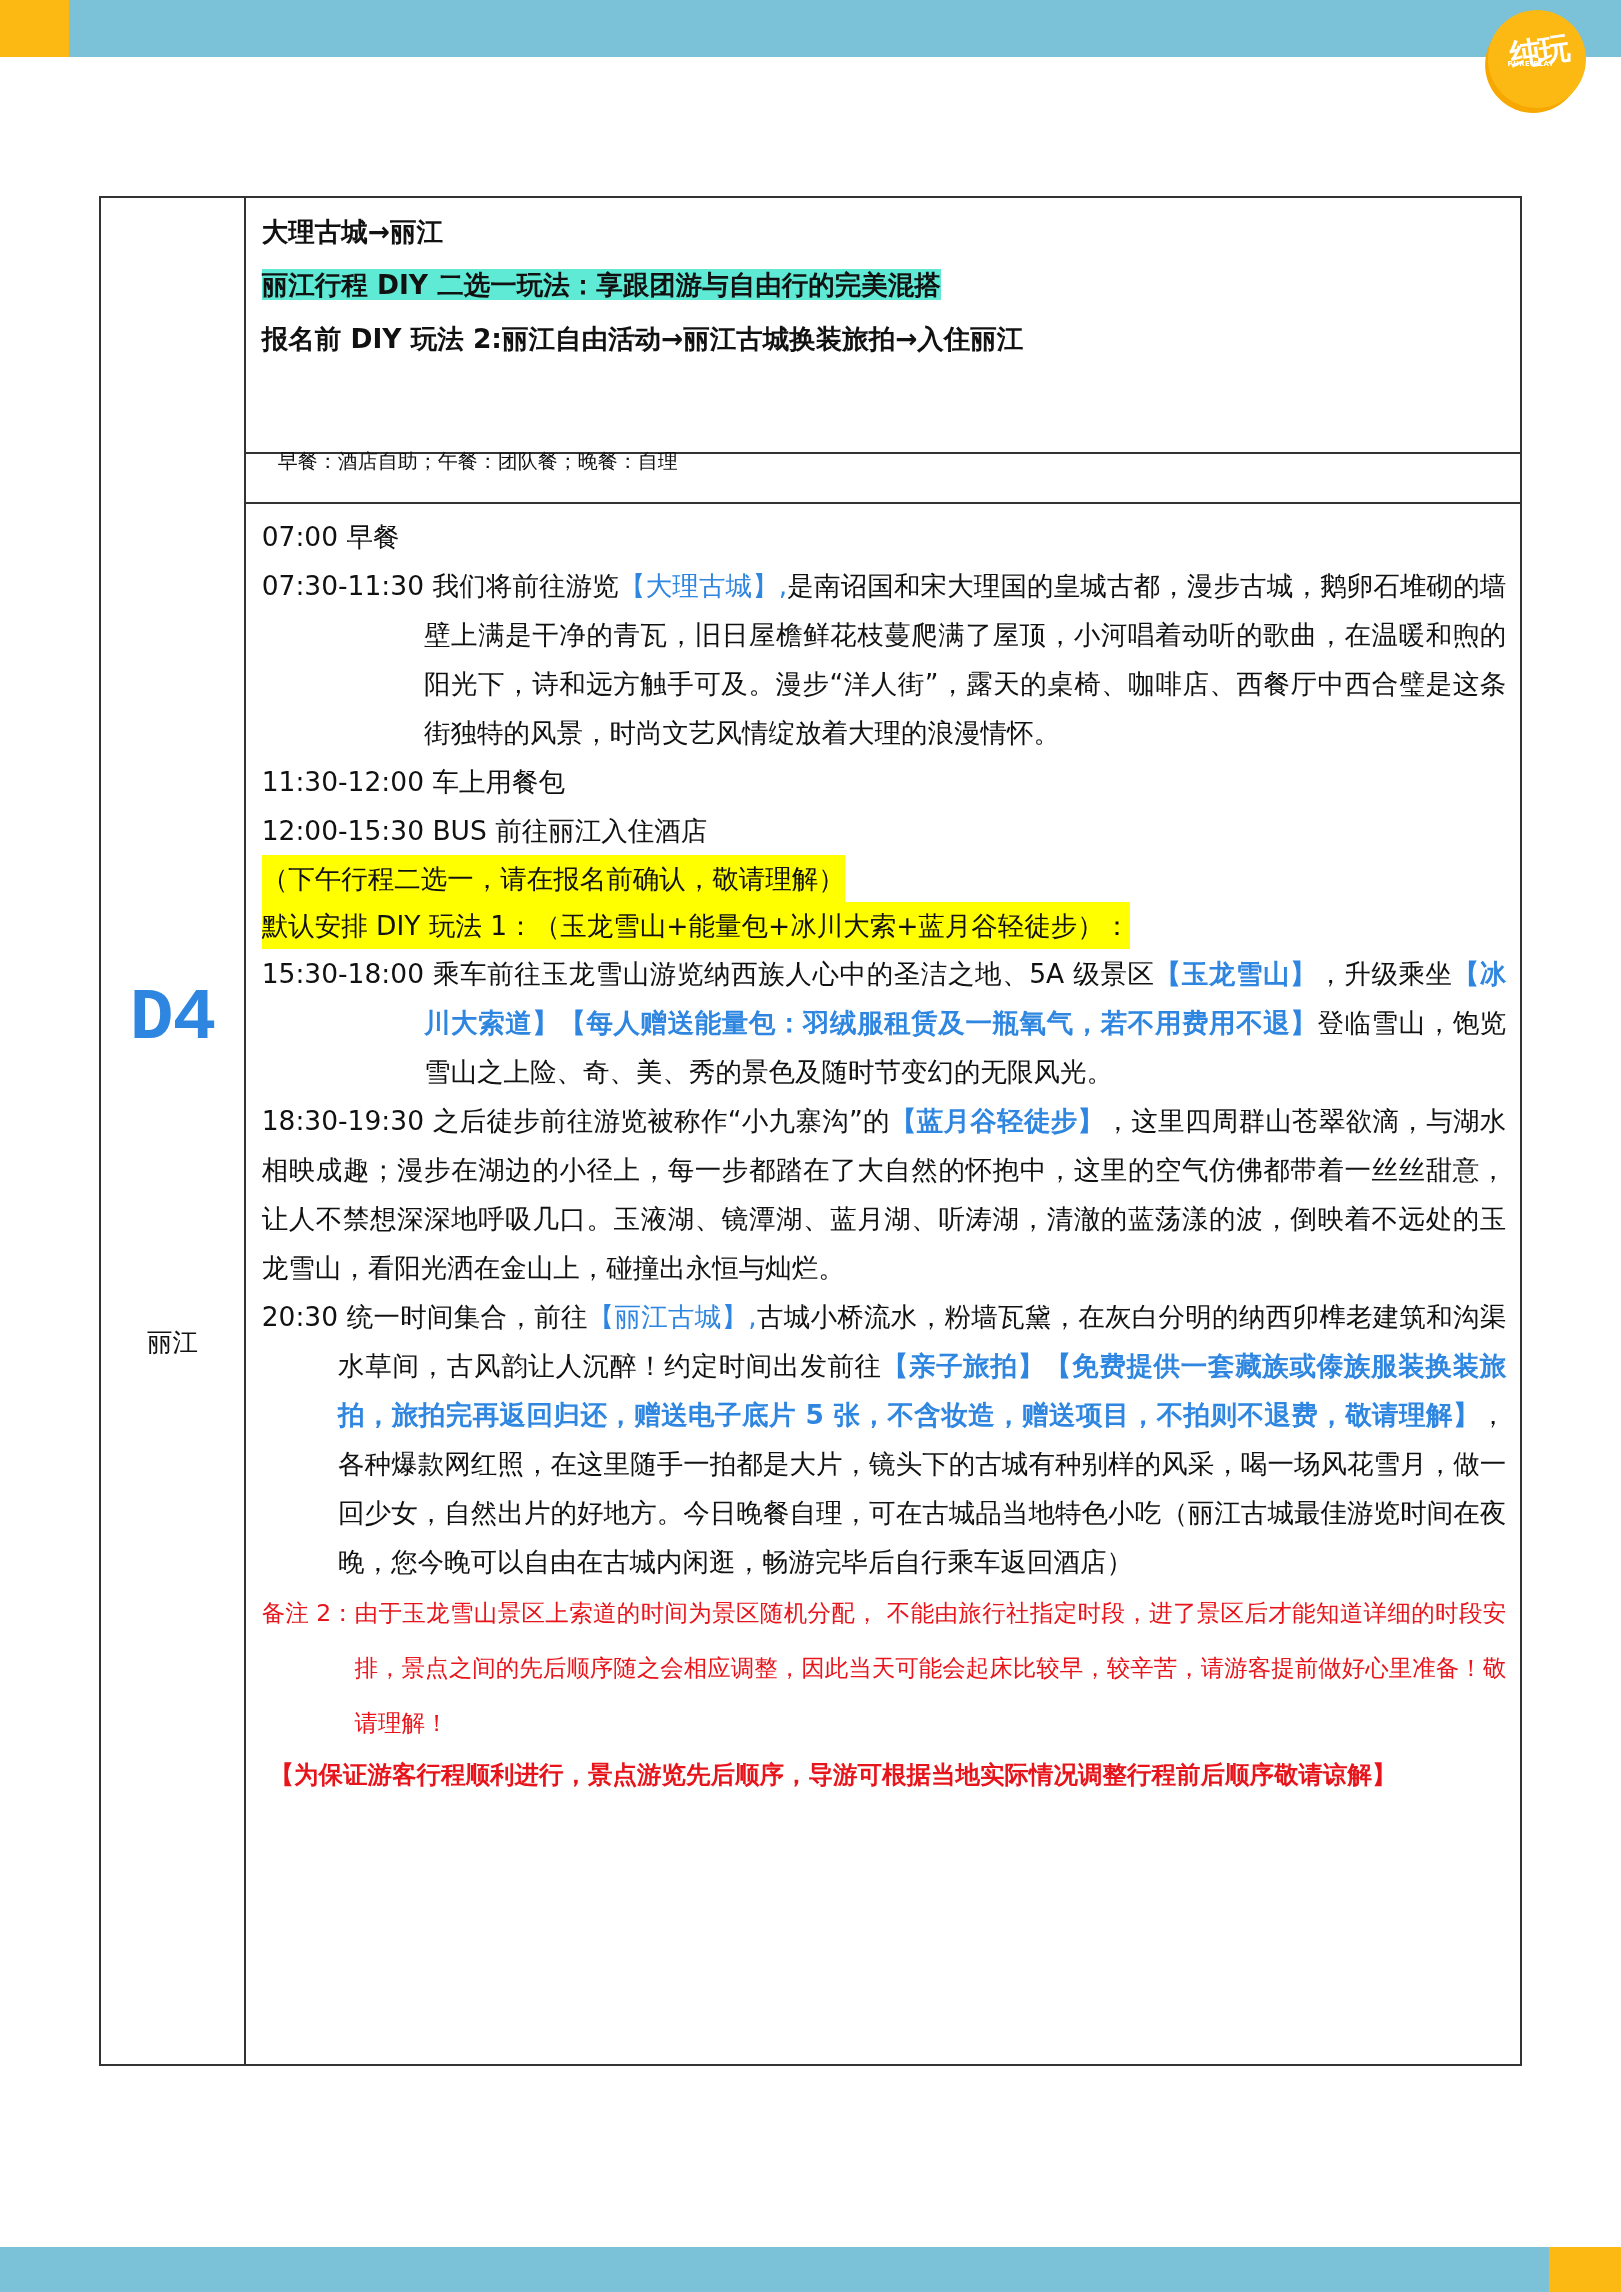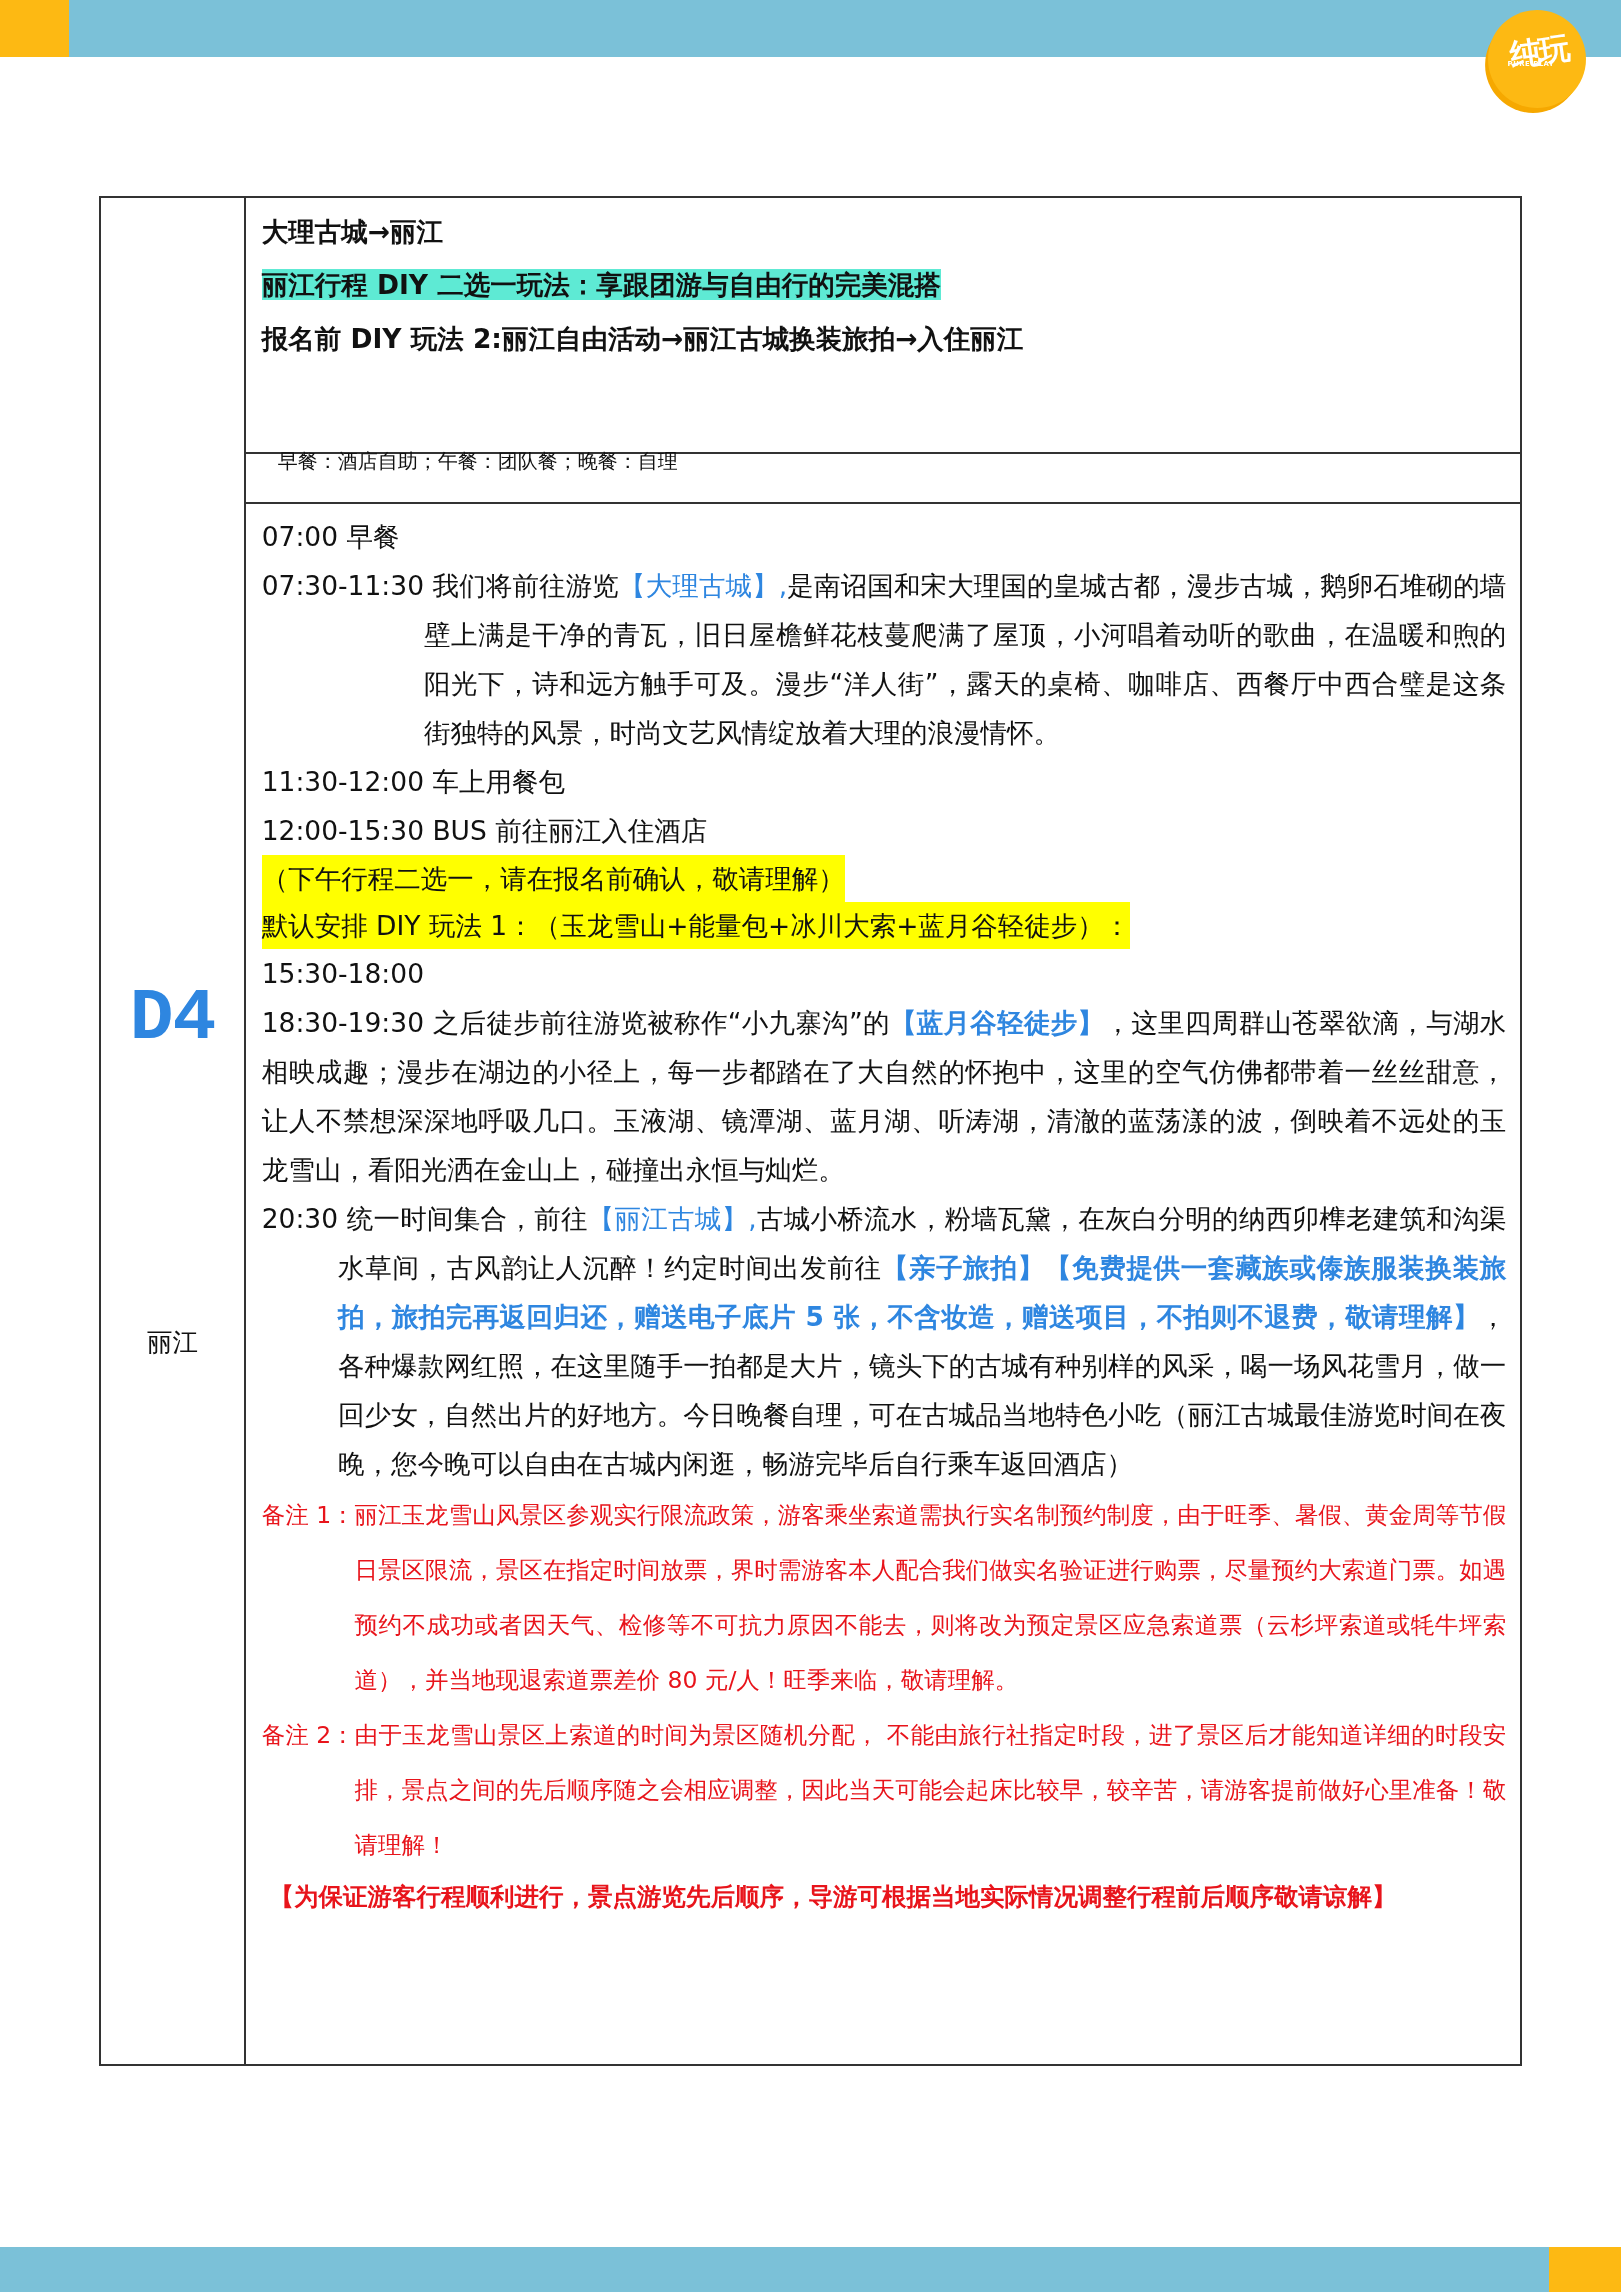--- a/index.html
+++ b/index.html
@@ -114,36 +114,33 @@
       </div>
 
       <div class="line">11:30-12:00  车上用餐包</div>
       <div class="line">12:00-15:30 BUS 前往丽江入住酒店</div>
 
       <div><span class="hl-line">（下午行程二选一，请在报名前确认，敬请理解）</span></div>
       <div><span class="hl-line">默认安排 DIY 玩法 1：（玉龙雪山+能量包+冰川大索+蓝月谷轻徒步）：</span></div>
 
       <div class="entry">
         <span class="time">15:30-18:00</span>
+        <span class="desc">&nbsp;<span>乘车前往玉龙雪山游览纳西族人心中的圣洁之地、5A 级景区</span><span class="blue-b">【玉龙雪山】</span><span>，升级乘坐</span><span class="blue-b">【冰川大索道】【每人赠送能量包：羽绒服租赁及一瓶氧气，若不用费用不退】</span><span>登临雪山，饱览雪山之上险、奇、美、秀的景色及随时节变幻的无限风光。</span></span>
       </div>
 
       <div class="entry wrap-full">
         <span class="time">18:30-19:30</span>&nbsp;<span>之后徒步前往游览被称作“小九寨沟”的</span><span class="blue-b">【蓝月谷轻徒步】</span><span>，这里四周群山苍翠欲滴，与湖水相映成趣；漫步在湖边的小径上，每一步都踏在了大自然的怀抱中，这里的空气仿佛都带着一丝丝甜意，让人不禁想深深地呼吸几口。玉液湖、镜潭湖、蓝月湖、听涛湖，清澈的蓝荡漾的波，倒映着不远处的玉龙雪山，看阳光洒在金山上，碰撞出永恒与灿烂。</span>
       </div>
 
 
       <div class="entry">
         <span class="time">20:30</span>
         <span class="desc">&nbsp;<span>统一时间集合，前往</span><span class="blue">【丽江古城】,</span><span>古城小桥流水，粉墙瓦黛，在灰白分明的纳西卯榫老建筑和沟渠水草间，古风韵让人沉醉！约定时间出发前往</span><span class="blue-b">【亲子旅拍】【免费提供一套藏族或傣族服装换装旅拍，旅拍完再返回归还，赠送电子底片 5 张，不含妆造，赠送项目，不拍则不退费，敬请理解】</span><span>，各种爆款网红照，在这里随手一拍都是大片，镜头下的古城有种别样的风采，喝一场风花雪月，做一回少女，自然出片的好地方。今日晚餐自理，可在古城品当地特色小吃（丽江古城最佳游览时间在夜晚，您今晚可以自由在古城内闲逛，畅游完毕后自行乘车返回酒店）</span></span>
       </div>
 
-      <div class="note">
-        <span class="note-label">备注 1：</span>
-        <span class="note-body">丽江玉龙雪山风景区参观实行限流政策，游客乘坐索道需执行实名制预约制度，由于旺季、暑假、黄金周等节假日景区限流，景区在指定时间放票，界时需游客本人配合我们做实名验证进行购票，尽量预约大索道门票。如遇预约不成功或者因天气、检修等不可抗力原因不能去，则将改为预定景区应急索道票（云杉坪索道或牦牛坪索道），并当地现退索道票差价 80 元/人！旺季来临，敬请理解。</span>
-      </div>
       <div class="note">
         <span class="note-label">备注 2：</span>
         <span class="note-body">由于玉龙雪山景区上索道的时间为景区随机分配， 不能由旅行社指定时段，进了景区后才能知道详细的时段安排，景点之间的先后顺序随之会相应调整，因此当天可能会起床比较早，较辛苦，请游客提前做好心里准备！敬请理解！</span>
       </div>
 
       <div class="note-final">【为保证游客行程顺利进行，景点游览先后顺序，导游可根据当地实际情况调整行程前后顺序敬请谅解】</div>
     </div>
   </div>
 </div>
 

